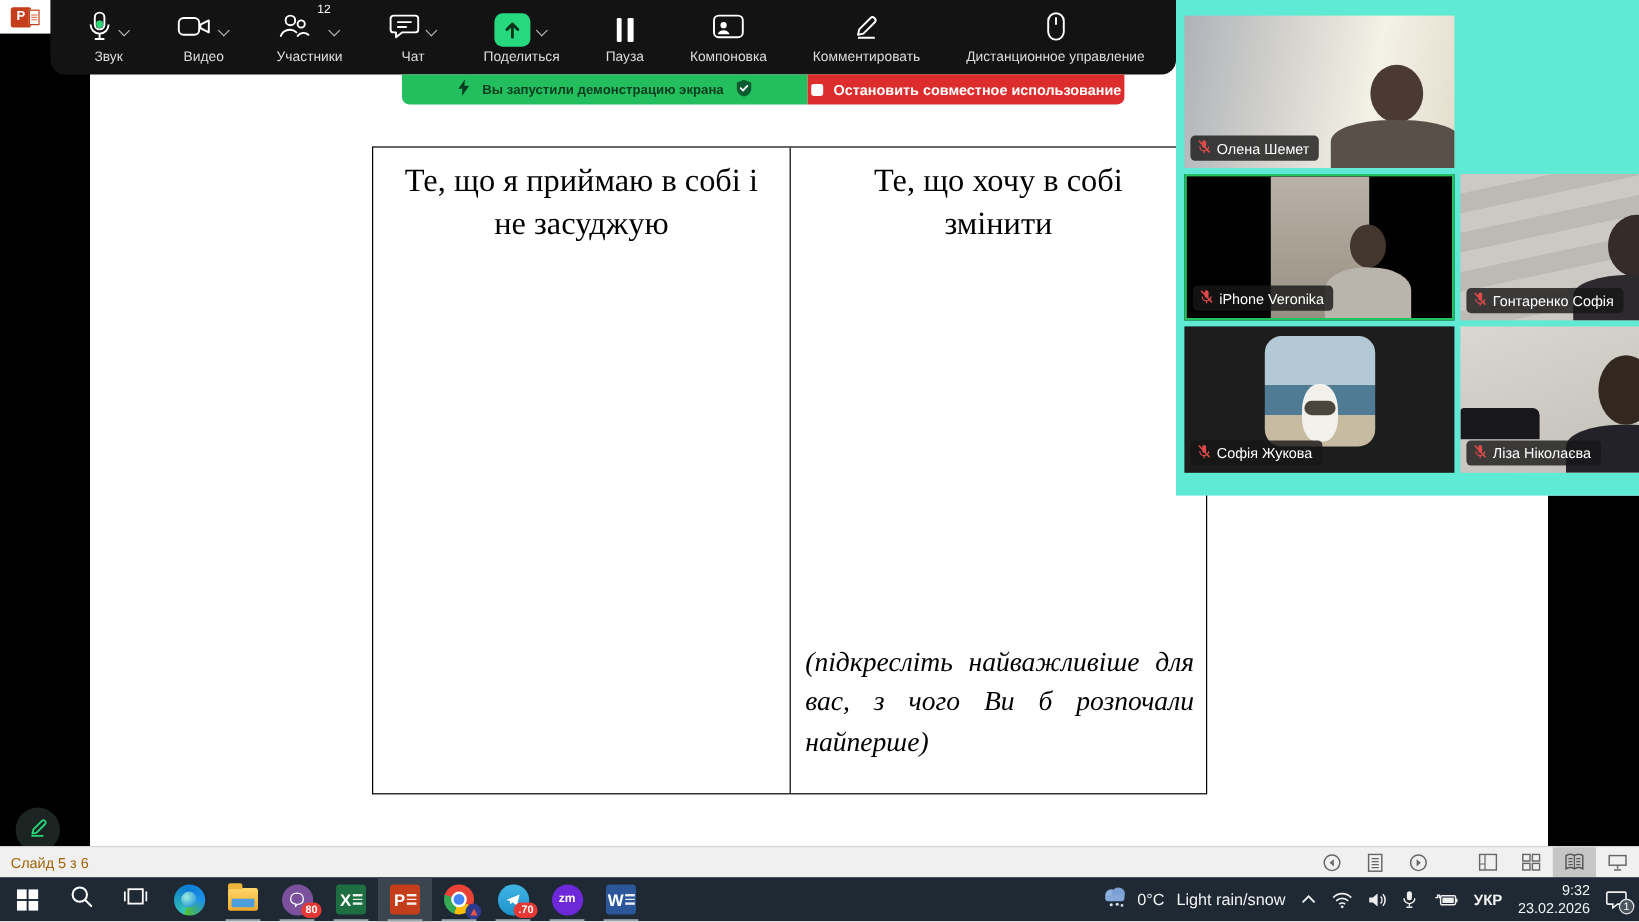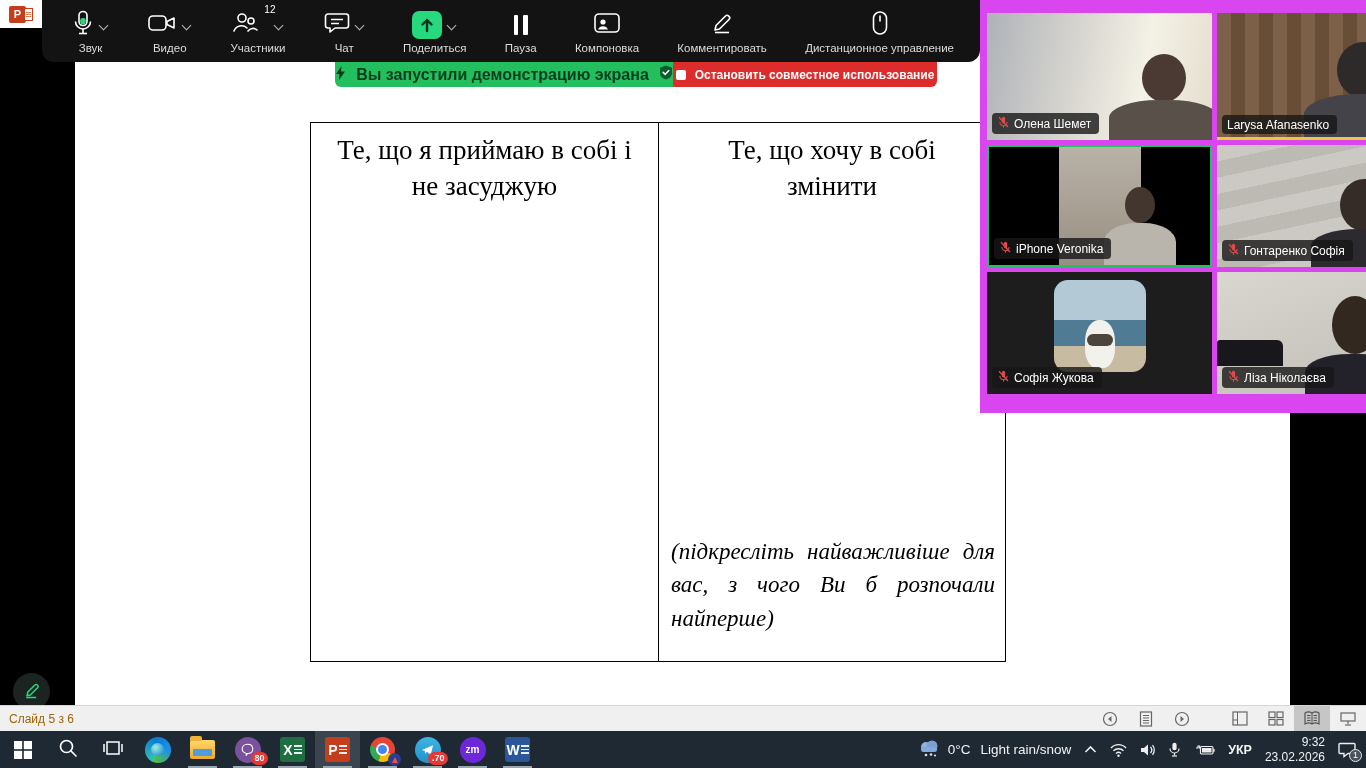--- a/index.html
+++ b/index.html
@@ -25,36 +25,36 @@
   .tb-label { font-size:11.5px; color:#dcdcdc; white-space:nowrap; }
   .chev { width:9px; height:9px; display:inline-block; position:relative; }
   .chev::before { content:""; position:absolute; left:0; top:2px; width:6px; height:6px; border-right:1.6px solid #bbb; border-bottom:1.6px solid #bbb; transform:rotate(45deg); }
   .count-badge { position:absolute; top:-7px; right:-16px; font-size:10px; color:#fff; }
   .share-btn { width:30px; height:28px; background:#26d97f; border-radius:7px; display:flex; align-items:center; justify-content:center; }
   .pause-bars { display:flex; gap:5px; }
   .pause-bars i { width:4.5px; height:20px; background:#fff; border-radius:1px; }
 
   
   .share-banner { position:absolute; left:335px; top:62px; height:25px; display:flex; z-index:6; }
-  .banner-green { width:338px; background:#23bf5e; border-radius:0 0 0 6px; display:flex; align-items:center; justify-content:center; gap:10px; color:#073d1e; font-size:16px; font-weight:bold; }
+  .banner-green { width:338px; background:#23bf5e; border-radius:0 0 0 6px; display:flex; align-items:center; justify-content:center; gap:10px; color:#073d1e; font-size:11px; font-weight:bold; }
   .banner-red { width:264px; background:#dd2c2c; border-radius:0 0 6px 0; display:flex; align-items:center; justify-content:center; gap:9px; color:#fff; font-size:12px; font-weight:bold; cursor:pointer; }
   .stop-square { width:10px; height:10px; background:#fff; border-radius:2px; }
 
   
   .slide-table { position:absolute; left:310px; top:122px; width:696px; height:540px; border:1px solid #000; display:flex; font-family:"Liberation Serif", serif; background:#fff; }
   .cell-left { width:348px; border-right:1px solid #000; }
   .cell-right { flex:1; position:relative; }
   .cell-h { margin-top:10px; padding:0 22px; font-size:27px; line-height:1.32; text-align:center; color:#000; }
   .cell-note { position:absolute; left:12px; right:10px; bottom:26px; font-size:23px; line-height:1.45; font-style:italic; text-align:justify; color:#000; }
 
   
   .annotate-fab { position:absolute; left:13px; top:673px; width:37px; height:37px; border-radius:50%; background:#1b2420; display:flex; align-items:center; justify-content:center; cursor:pointer; z-index:6; }
 
   
-  .panel { position:absolute; left:980px; top:0; width:386px; height:413px; background:#d946ef; z-index:4; }
+  .panel { position:absolute; left:980px; top:0; width:386px; height:413px; background:#5eead4; z-index:4; }
   .tile { position:absolute; overflow:hidden; background:#222; }
   .tile.sel { border:2px solid #23c15f; }
   .name-pill { position:absolute; left:5px; bottom:6px; display:flex; align-items:center; gap:4px; background:rgba(22,22,22,.8); border-radius:4px; padding:2.5px 8px 2.5px 5px; z-index:3; }
   .name-pill span { color:#fff; font-size:12px; white-space:nowrap; }
   .t1 { left:7px; top:13px; width:225px; height:127px; background:linear-gradient(100deg,#aeb2b8 0%,#d8d6d0 40%,#f4f1e6 68%,#e3ddcc 100%); }
   .t2 { left:237px; top:13px; width:149px; height:127px; background:repeating-linear-gradient(90deg,#7c6047 0 14px,#684d37 14px 28px); }
   .t2::after { content:""; position:absolute; left:0; right:0; bottom:0; height:3px; background:#e8c93e; }
   .t3 { left:7px; top:145px; width:225px; height:122px; background:#000; }
   .t3 .strip { position:absolute; left:50%; transform:translateX(-50%); top:0; bottom:0; width:82px; background:linear-gradient(180deg,#b9b2a6,#978f82); }
   .t4 { left:237px; top:145px; width:149px; height:122px; background:repeating-linear-gradient(168deg,#ccc9c4 0 16px,#bdbab4 16px 32px);text-align:right; }
@@ -316,29 +316,20 @@
         <span><svg width="13" height="13" viewBox="0 0 16 16">
               <rect x="6" y="1" width="4" height="8" rx="2" fill="#e04a4a"></rect>
               <path d="M3.5 7.5a4.5 4.5 0 0 0 9 0" fill="none" stroke="#e04a4a" stroke-width="1.3"></path>
               <line x1="8" y1="12" x2="8" y2="14.5" stroke="#e04a4a" stroke-width="1.3"></line>
               <line x1="2.5" y1="1.5" x2="13.5" y2="13.5" stroke="#e04a4a" stroke-width="1.6"></line>
             </svg></span>
         <span>Олена Шемет</span>
       </div>
     </div>
 
-    <div class="tile t2">
-      <div class="ph p2">
-          <span class="head"></span>
-          <span class="torso"></span>
-        </div>
-      <div class="name-pill">
-        <span>Larysa Afanasenko</span>
-      </div>
-    </div>
 
     <div class="tile t3 sel">
       <div class="strip">
         <div class="ph p3">
             <span class="head"></span>
             <span class="torso"></span>
           </div>
       </div>
       <div class="name-pill">
         <span><svg width="13" height="13" viewBox="0 0 16 16">

